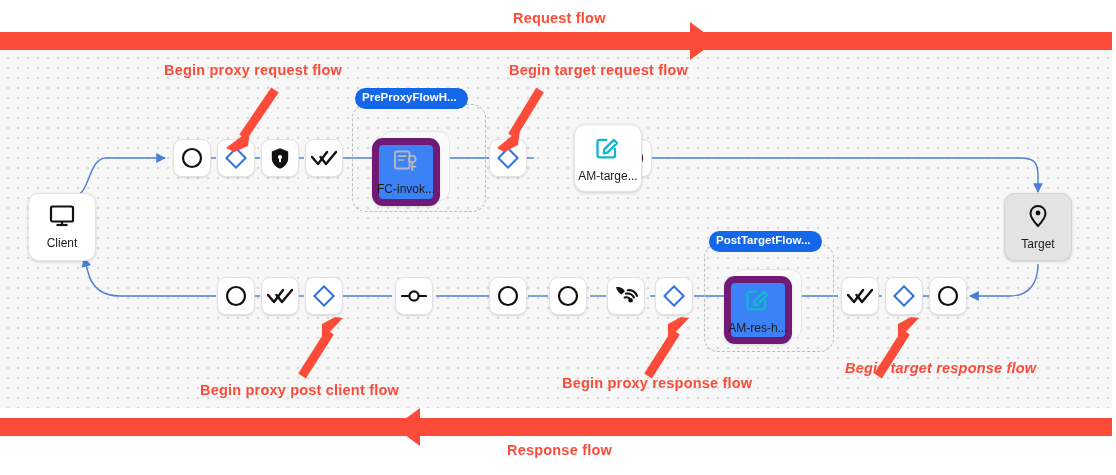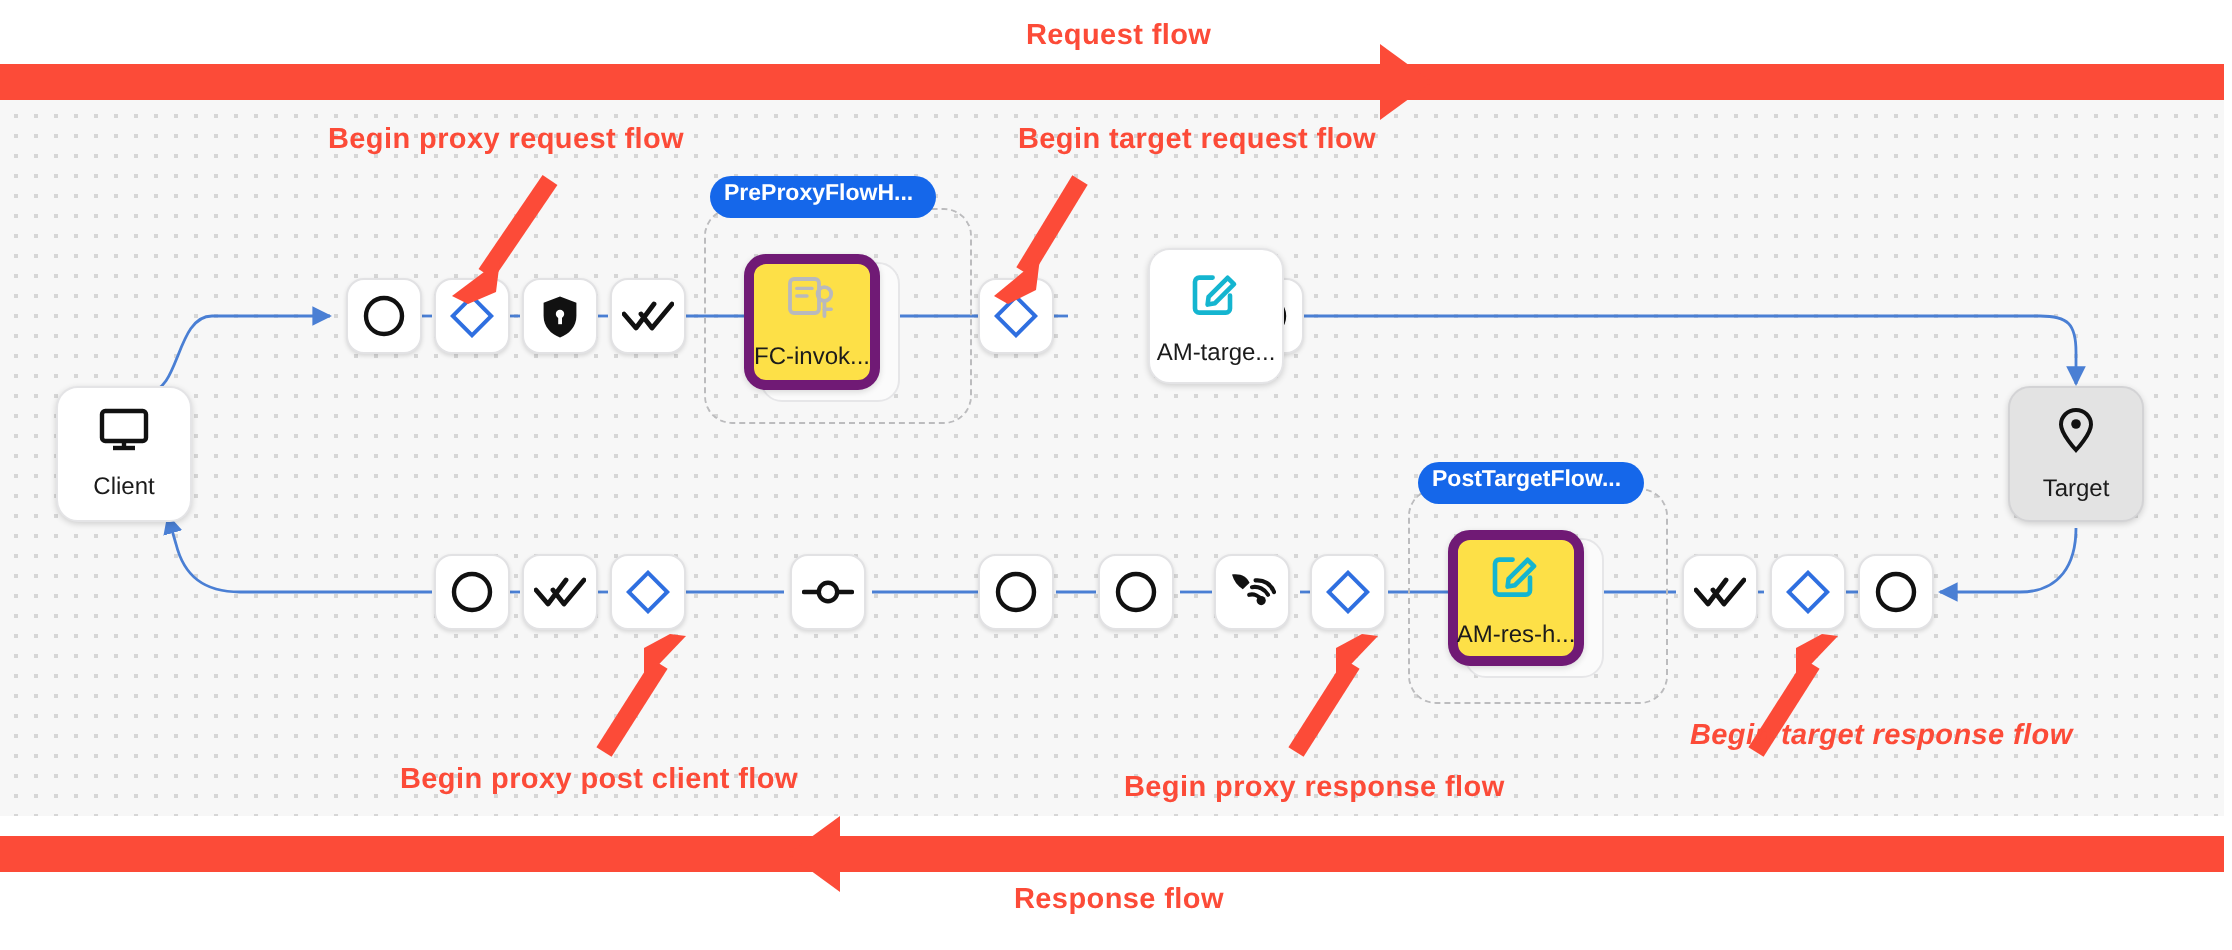--- a/index.html
+++ b/index.html
@@ -138,25 +138,25 @@
   .stackcard .back {
     position: absolute;
     left: 8px; top: 7px;
     width: 68px; height: 68px;
     border-radius: 11px;
     background: #fbfbfb;
     border: 1px solid #e6e6e8;
   }
   .stackcard .front {
     position: absolute;
-    left: 0; top: 3px;
+    left: 0; top: 14px;
     width: 68px; height: 68px;
     border-radius: 11px;
-    background: #fde047;
-    border: 5px solid #701a75;
+    background: #3b82f6;
+    border: 7px solid #701a75;
     box-shadow: 0 1px 3px rgba(0,0,0,.14);
     display: flex;
     flex-direction: column;
     align-items: center;
     justify-content: center;
     box-sizing: border-box;
   }
   .stackcard .lbl {
     font-size: 12px;
     color: #1b1b1b;
@@ -461,16 +461,16 @@
       <g>
         <line x1="878" y1="376" x2="906" y2="332" stroke="#fc4b38" stroke-width="9" stroke-linecap="butt"></line>
         <polygon points="919,318 898,340 898,324 911,317"></polygon>
       </g>
     </g>
   </svg>
 
   <div class="annot" style="left:164px; top:62px;">Begin proxy request flow</div>
   <div class="annot" style="left:509px; top:62px;">Begin target request flow</div>
   <div class="annot" style="left:200px; top:382px;">Begin proxy post client flow</div>
-  <div class="annot" style="left:562px; top:386px;">Begin proxy response flow</div>
+  <div class="annot" style="left:562px; top:375px;">Begin proxy response flow</div>
   <div class="annot" style="left:845px; top:360px;font-style:italic;">Begin target response flow</div>
 
 </div>
 
 </body></html>

